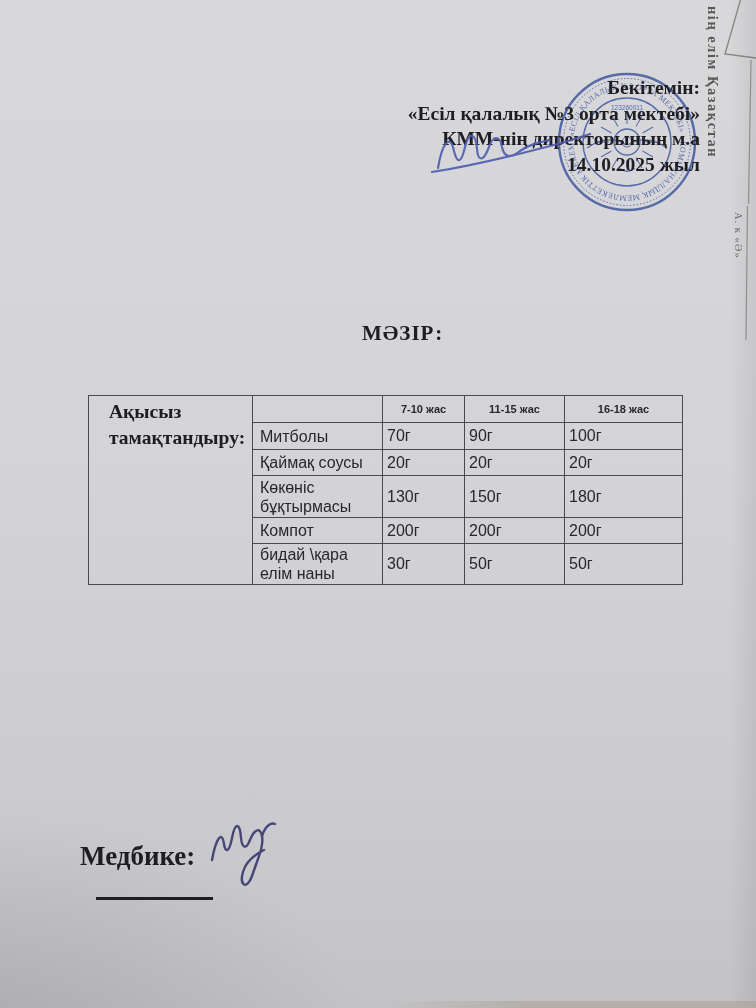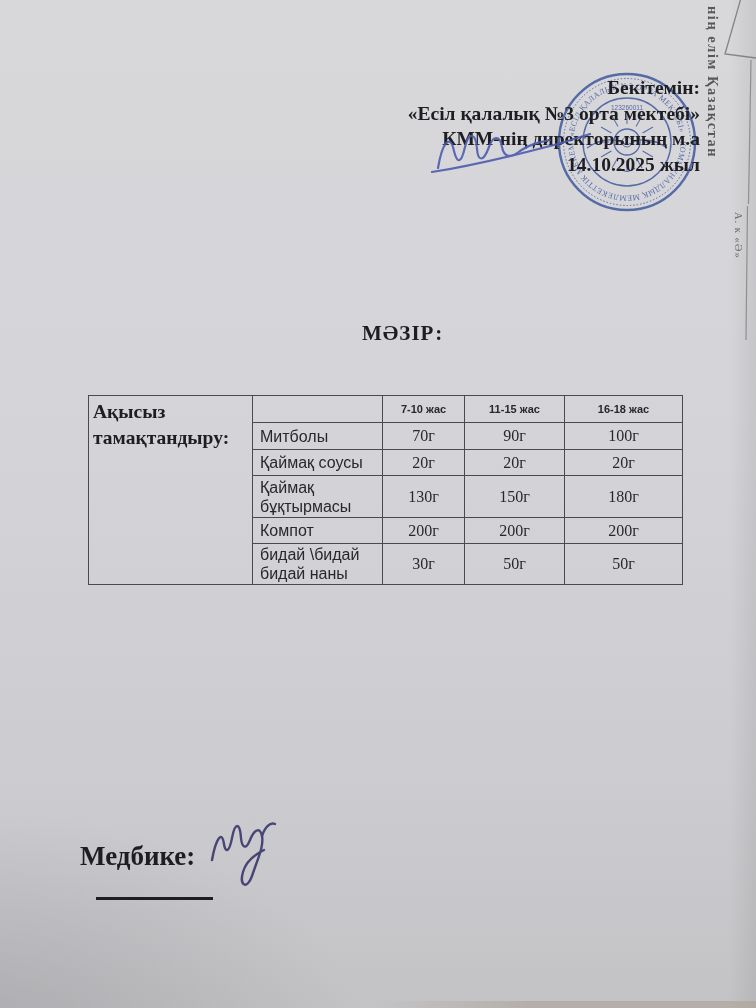--- a/index.html
+++ b/index.html
@@ -38,25 +38,25 @@
   
   .title{position:absolute;left:362px;top:321px;font-size:21px;font-weight:bold;letter-spacing:1px;}
   
   table.menu{
     position:absolute;left:88px;top:395px;border-collapse:collapse;table-layout:fixed;
     font-family:"Liberation Sans", sans-serif;font-size:16px;color:#28282c;
   }
   table.menu td, table.menu th{border:1.6px solid #4a4a4c;padding:1px 4px;}
   table.menu .lbl{
     font-family:"Liberation Serif", serif;font-weight:bold;font-size:19.5px;
-    line-height:26px;vertical-align:top;padding:3px 4px 3px 4px;color:#1d1d22;
+    line-height:26px;vertical-align:top;padding:3px 4px 3px 20px;color:#1d1d22;
   }
   table.menu th{font-weight:bold;text-align:center;font-size:11px;}
   table.menu td.dish{text-align:left;padding-left:7px;line-height:19px;margin-left:28px;}
-  table.menu td.val{text-align:center;font-family:Liberation Serif, serif;}
+  table.menu td.val{text-align:left;}
   
   .nurse{position:absolute;left:80px;top:841px;font-size:27px;font-weight:bold;}
   .nurse-line{position:absolute;left:96px;top:897px;width:117px;height:2.6px;background:#1e1e22;}
   .sig-bottom{position:absolute;left:200px;top:810px;pointer-events:none;}
   .bottom-strip{
     position:absolute;left:380px;right:0;bottom:0;height:7px;opacity:.55;
     background:linear-gradient(90deg, rgba(168,159,144,0), #a89f90 40%);
   }
 </style>
 </head>
@@ -140,33 +140,33 @@
       <td class="val">90г</td>
       <td class="val">100г</td>
     </tr>
     <tr style="height:26px">
       <td class="dish">Қаймақ соусы</td>
       <td class="val">20г</td>
       <td class="val">20г</td>
       <td class="val">20г</td>
     </tr>
     <tr style="height:42px">
-      <td class="dish">Қаймақ бұқтырмасы</td>
+      <td class="dish">Көкөніс бұқтырмасы</td>
       <td class="val">130г</td>
       <td class="val">150г</td>
       <td class="val">180г</td>
     </tr>
     <tr style="height:26px">
       <td class="dish">Компот</td>
       <td class="val">200г</td>
       <td class="val">200г</td>
       <td class="val">200г</td>
     </tr>
     <tr style="height:38px">
-      <td class="dish">бидай \бидай бидай наны</td>
+      <td class="dish">бидай \қара елім наны</td>
       <td class="val">30г</td>
       <td class="val">50г</td>
       <td class="val">50г</td>
     </tr>
   </tbody>
     </table>
 
   <div class="nurse">Медбике:</div>
   <div class="nurse-line"></div>
   <svg class="sig-bottom" width="100" height="85" viewBox="0 0 100 85">

